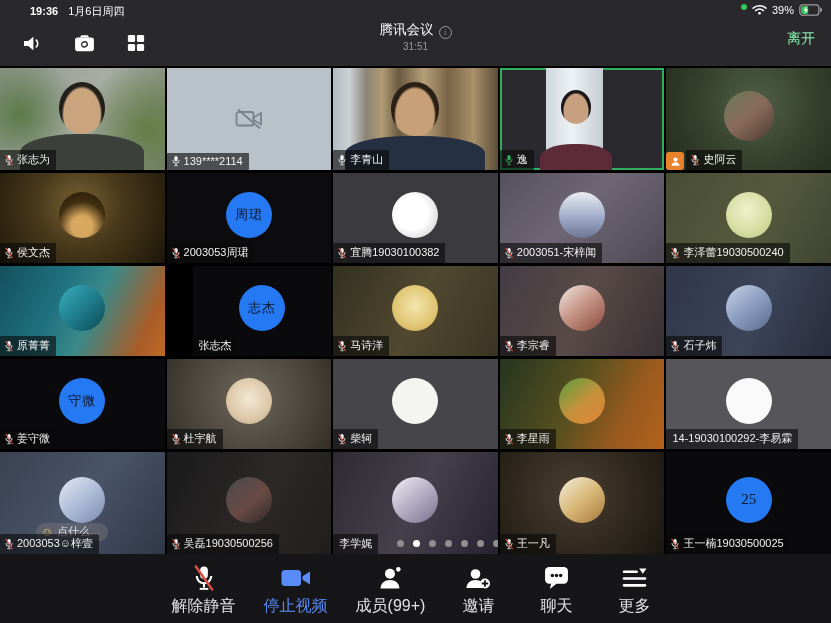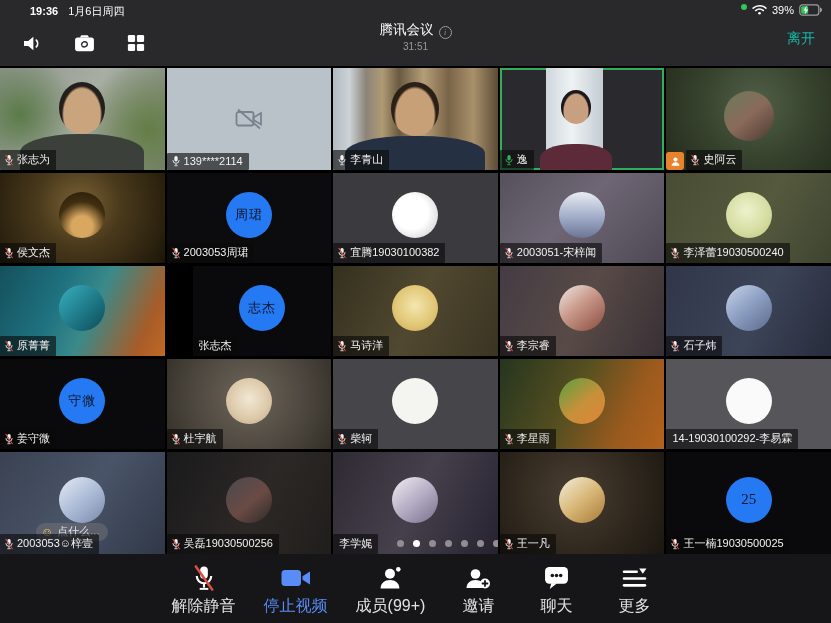--- a/index.html
+++ b/index.html
@@ -17,21 +17,21 @@
   .sb-right{display:flex;gap:5px;align-items:flex-start;}
   .online-dot{width:6px;height:6px;border-radius:50%;background:#35c759;}
   .topbar{height:46px;position:relative;display:flex;align-items:center;}
   .top-left{display:flex;gap:28px;padding-left:20px;align-items:center;}
   .tb-icon{display:inline-flex;align-items:center;justify-content:center;width:24px;height:22px;}
   .top-center{position:absolute;left:50%;top:1px;transform:translateX(-50%);text-align:center;color:#fff;}
   .title-row{font-size:13.5px;display:flex;align-items:flex-end;gap:5px;justify-content:center;}
   .info-circ{width:11px;height:11px;border:1px solid #9a9aa0;border-radius:50%;color:#9a9aa0;
     font-size:8px;line-height:11px;display:inline-block;text-align:center;font-style:italic;font-family:"Liberation Serif",serif;}
   .timer{font-size:10px;color:#98989e;margin-top:2px;}
-  .leave-btn{position:absolute;right:16px;top:10px;color:#14b8a6;font-size:14px;cursor:pointer;}
+  .leave-btn{position:absolute;right:16px;top:10px;color:#86efac;font-size:14px;cursor:pointer;}
   
   .grid{display:grid;grid-template-columns:repeat(5,1fr);grid-template-rows:102px 90px 90px 90px 102px;
     gap:3px 2px;background:#000;margin-top:2px;}
   .tile{position:relative;overflow:hidden;background:#141414;}
   .tile.selected{outline:2px solid #2fae5e;outline-offset:-2px;}
   .avatar{position:absolute;left:50%;top:47%;transform:translate(-50%,-50%);
     width:46px;height:46px;border-radius:50%;display:flex;align-items:center;justify-content:center;
     color:#0f172a;font-size:13px;letter-spacing:1px;}
   .avatar.num{font-size:15px;letter-spacing:0;}
   

